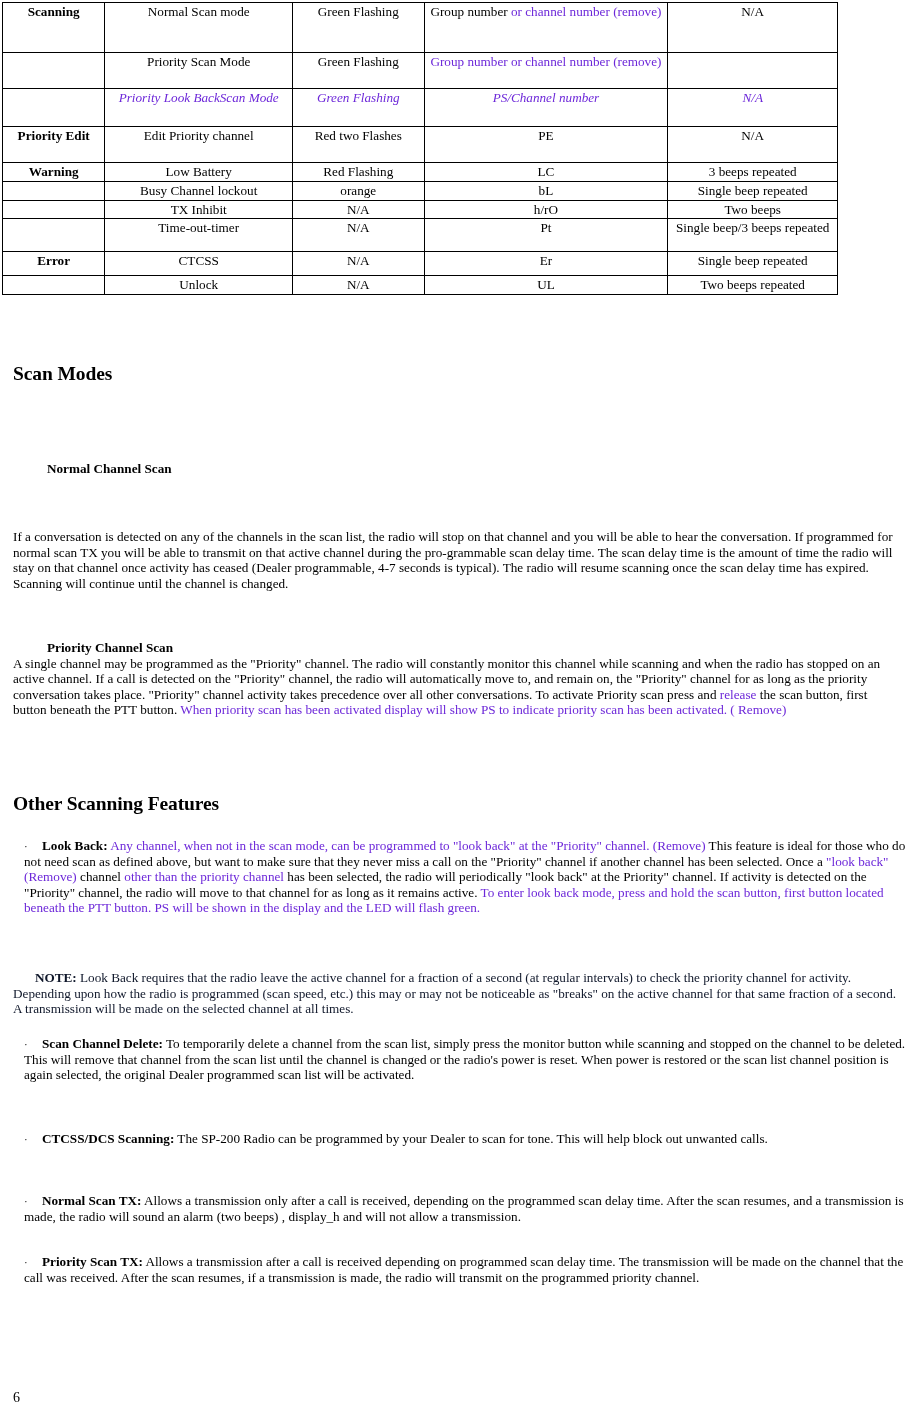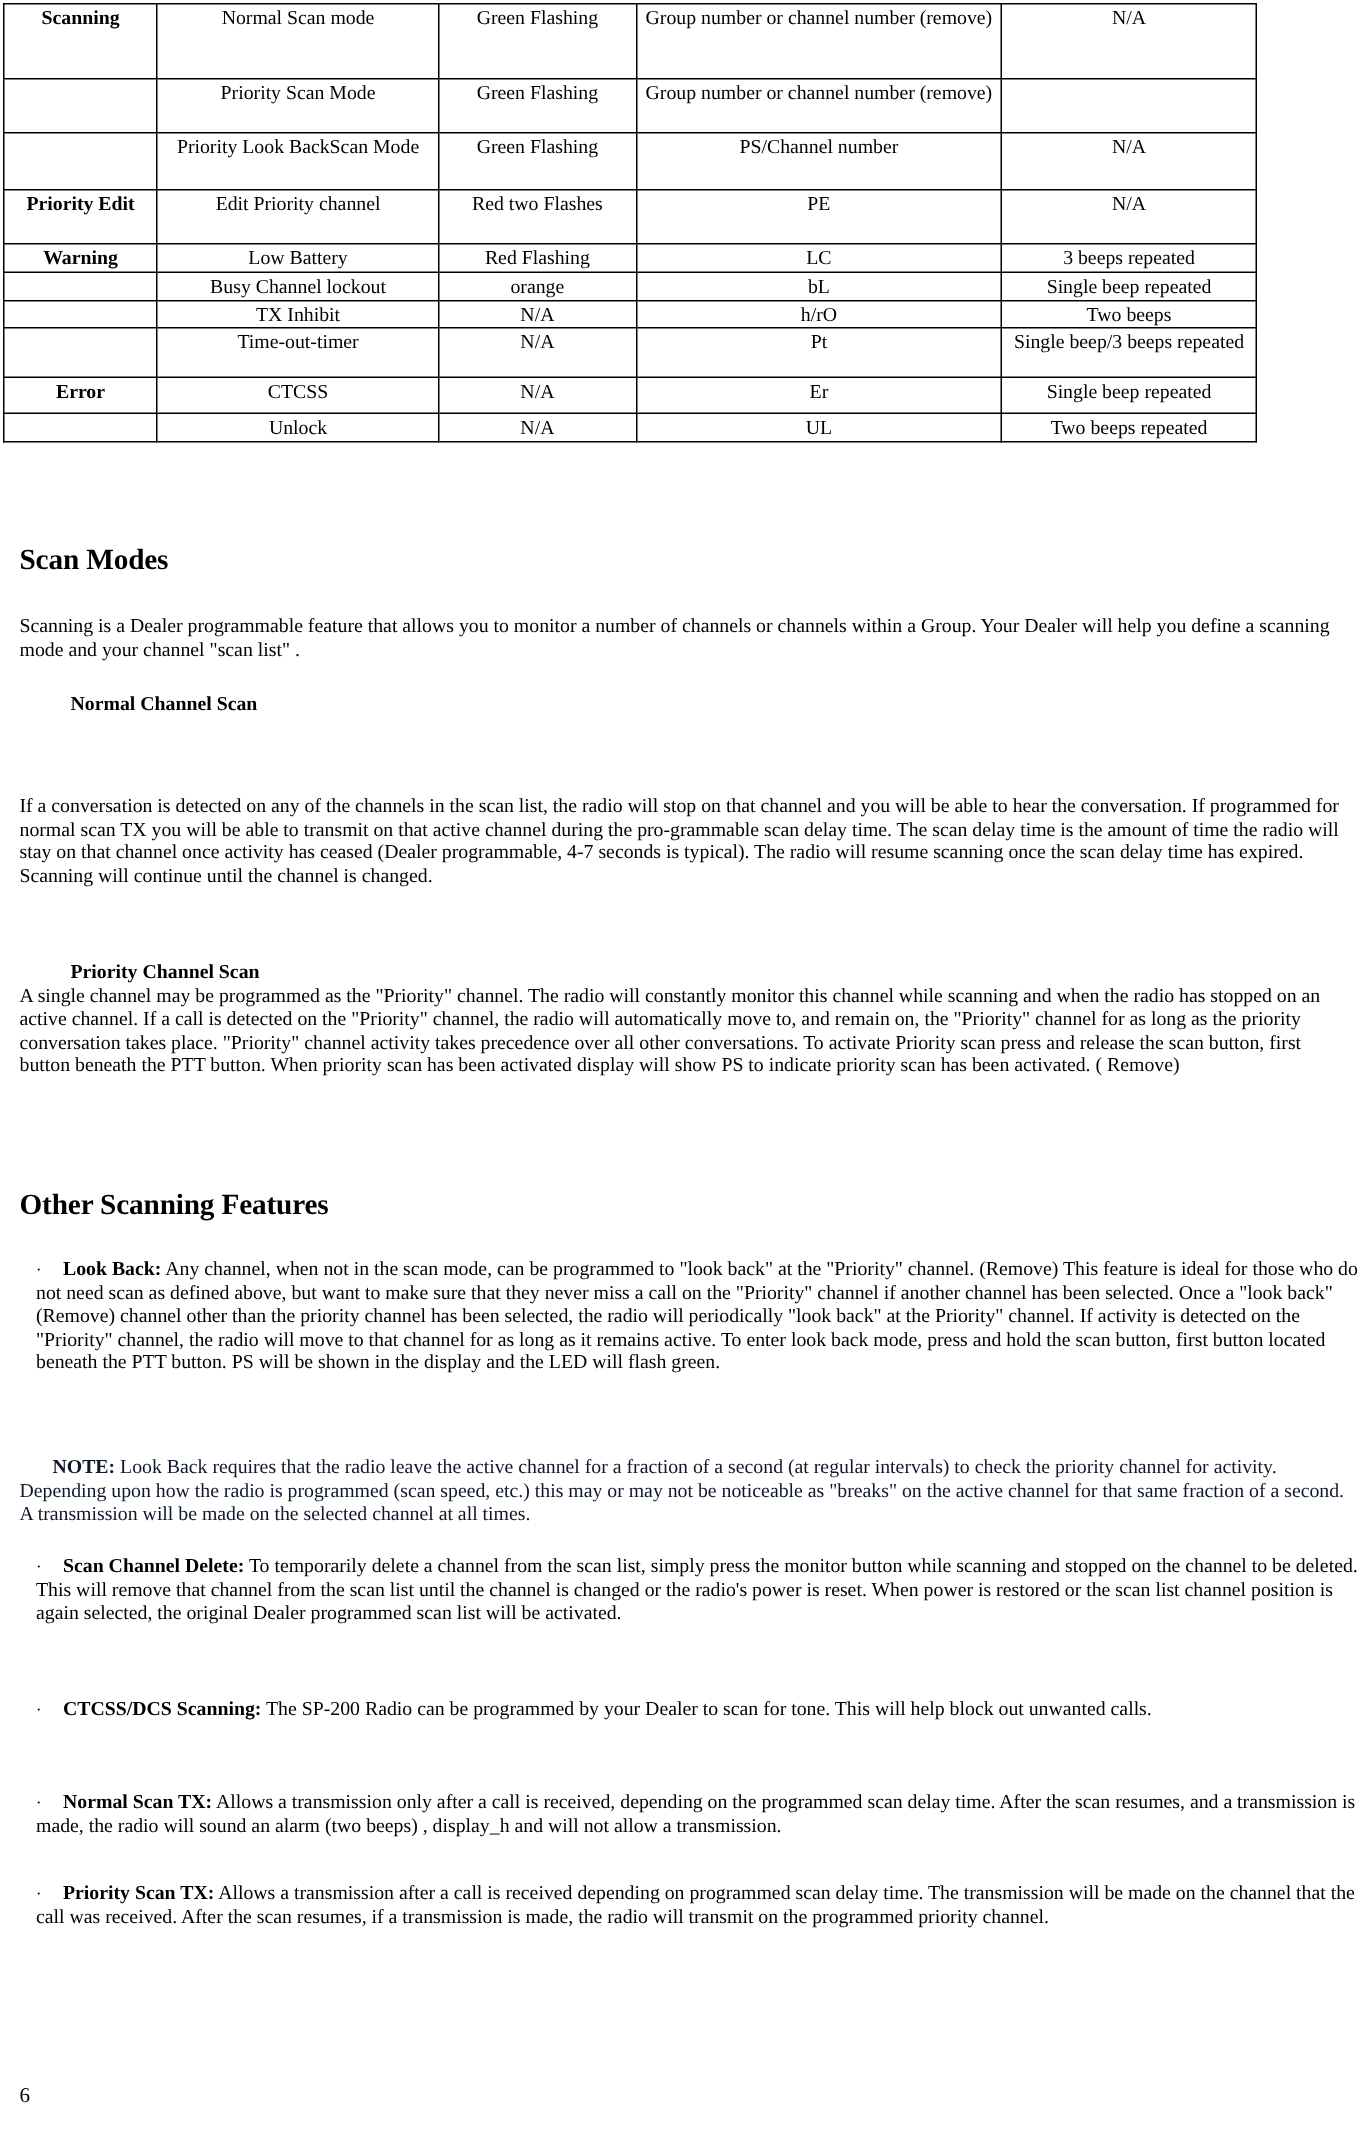--- a/index.html
+++ b/index.html
@@ -37,21 +37,21 @@
   }
   table.status-table td {
     border: 1px solid #000000;
     text-align: center;
     vertical-align: top;
     padding: 1px 2px 0 2px;
     font-size: 13.2px;
     line-height: 1.18;
   }
   table.status-table td.bold { font-weight: bold; }
-  td.red, span.red { color: #000000; }
+  td.red, span.red { color: #6d28d9; }
   .c0 { width: 102px; }
   .c1 { width: 187px; }
   .c2 { width: 131px; }
   .c3 { width: 243px; }
   .c4 { width: 169px; }
 
   
   h2.section-heading {
     position: absolute;
     left: 13px;
@@ -132,21 +132,21 @@
           <td class="c3"><span>Group number </span><span class="red">or channel number (remove)</span></td>
           <td class="c4">N/A</td>
         </tr>
         <tr style="height: 36px;">
           <td class="c0"></td>
           <td class="c1">Priority Scan Mode</td>
           <td class="c2">Green Flashing</td>
           <td class="c3"><span class="red">Group number or channel number (remove)</span></td>
           <td class="c4"></td>
         </tr>
-        <tr style="height: 38px;">
+        <tr style="height: 38px; font-style: italic;">
           <td class="c0"></td>
           <td class="c1 red">Priority Look BackScan Mode</td>
           <td class="c2 red">Green Flashing</td>
           <td class="c3"><span class="red">PS/Channel number</span></td>
           <td class="c4 red">N/A</td>
         </tr>
         <tr style="height: 36px;">
           <td class="c0 bold">Priority Edit</td>
           <td class="c1">Edit Priority channel</td>
           <td class="c2">Red two Flashes</td>
@@ -193,23 +193,20 @@
           <td class="c1">Unlock</td>
           <td class="c2">N/A</td>
           <td class="c3"><span>UL</span></td>
           <td class="c4">Two beeps repeated</td>
         </tr>
       </tbody>
   </table>
 
   <h2 class="section-heading" style="top:364px;">Scan Modes</h2>
 
-  <p class="para" style="top:409px;">
-    <span>Scanning is a Dealer programmable feature that allows you to monitor a number of channels or channels within a Group. Your Dealer will help you define </span><span class="red">a scanning mode and your</span><span> channel "scan list" .</span>
-  </p>
 
   <div class="para" style="top:461px;">
     <span class="sub-heading">Normal Channel Scan</span>
   </div>
 
   <p class="para" style="top:529px;">If a conversation is detected on any of the channels in the scan list, the radio will stop on that channel and you will be able to hear the conversation. If programmed for normal scan TX you will be able to transmit on that active channel during the pro-grammable scan delay time. The scan delay time is the amount of time the radio will stay on that channel once activity has ceased (Dealer programmable, 4-7 seconds is typical). The radio will resume scanning once the scan delay time has expired. Scanning will continue until the channel is changed.</p>
 
   <div class="para" style="top:640px;">
     <span class="sub-heading">Priority Channel Scan</span>
     <span class="indent-cont"><span>A single channel may be programmed as the "Priority" channel. The radio will constantly monitor this channel while scanning and when the radio has stopped on an active channel. If a call is detected on the "Priority" channel, the radio will automatically move to, and remain on, the "Priority" channel for as long as the priority conversation takes place. "Priority" channel activity takes precedence over all other conversations.  To activate Priority scan press and </span><span class="red">release</span><span> the scan button, first button beneath the PTT button. </span><span class="red">When priority scan has been activated display will show PS to indicate priority scan has been activated. ( Remove)</span></span>

